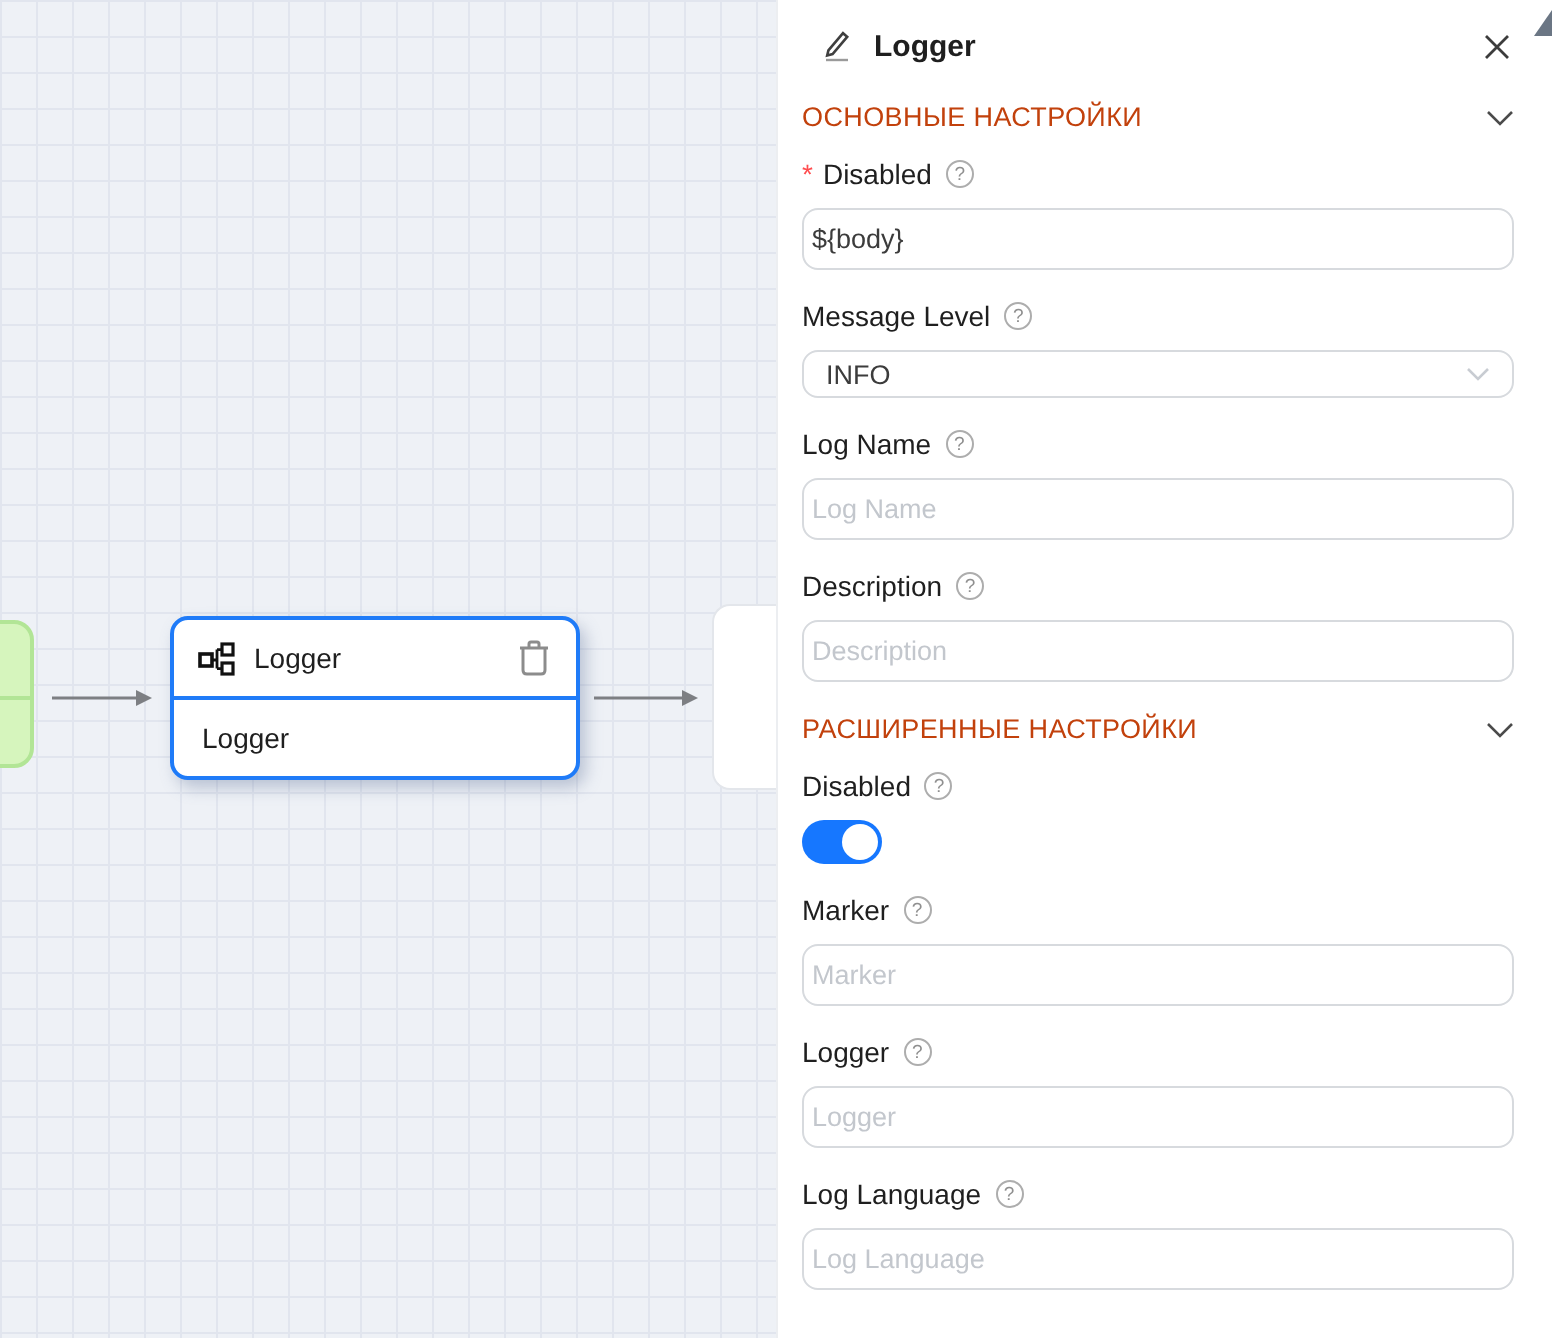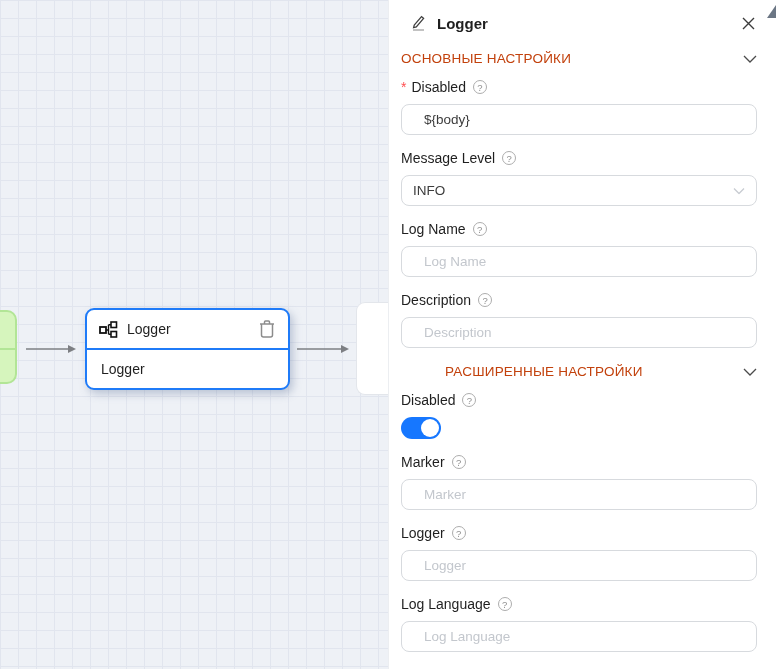--- a/index.html
+++ b/index.html
@@ -49,24 +49,24 @@
   .section-title { font-size:13.5px; color:#c2410c; letter-spacing:.2px; }
 
   .field { margin-bottom:15px; }
   .field-label { display:flex; align-items:center; gap:7px; margin-bottom:9px;
     font-size:14px; color:#1f1f1f; }
   .req { color:#ff4d4f; font-size:14px; margin-right:-2px; }
   .help { display:inline-flex; align-items:center; justify-content:center;
     width:14px; height:14px; border:1px solid #adadad; border-radius:50%;
     font-size:9.5px; color:#8f8f8f; }
   .tbox { width:100%; height:31px; border:1px solid #d7dade; border-radius:8px;
-    padding:0 22px; font-size:13.5px; color:#3c3c3c; background:#fff; outline:none;
+    padding:0 4px; font-size:13.5px; color:#3c3c3c; background:#fff; outline:none;
     font-family:"Liberation Sans", sans-serif; }
   .tbox::placeholder { color:#c3c7cd; }
-  .selectbox { position:relative; width:100%; height:31px; border:1px solid #d7dade;
+  .selectbox { position:relative; width:100%; height:24px; border:1px solid #d7dade;
     border-radius:8px; display:flex; align-items:center; padding:0 11px;
     font-size:13.5px; color:#3c3c3c; background:#fff; cursor:pointer; }
   .selectbox .sel-chevron { position:absolute; right:11px; top:50%; transform:translateY(-50%); }
 
   .toggle { position:relative; width:40px; height:22px; border-radius:11px;
     margin:5px 0 3px; cursor:pointer; }
   .toggle .knob { position:absolute; top:2px; right:2px; width:18px; height:18px;
     border-radius:50%; background:#fff; }
 </style>
 </head>
@@ -168,21 +168,21 @@
     </div>
 
     <div class="field">
       <div class="field-label">
         <span>Description</span>
         <span class="help">?</span>
       </div>
       <input class="tbox" type="text" placeholder="Description" style="">
     </div>
 
-    <div class="section-header" style="margin-top:16px;margin-left:44px;">
+    <div class="section-header" style="margin-top:16px;">
       <span class="section-title">РАСШИРЕННЫЕ НАСТРОЙКИ</span>
       <svg width="14" height="8" viewBox="0 0 14 8">
         <path d="M1,1 L7,7 L13,1" fill="none" stroke="#4b4b4b" stroke-width="1.3"></path>
       </svg>
     </div>
 
     <div class="field">
       <div class="field-label">
         <span>Disabled</span>
         <span class="help">?</span>

